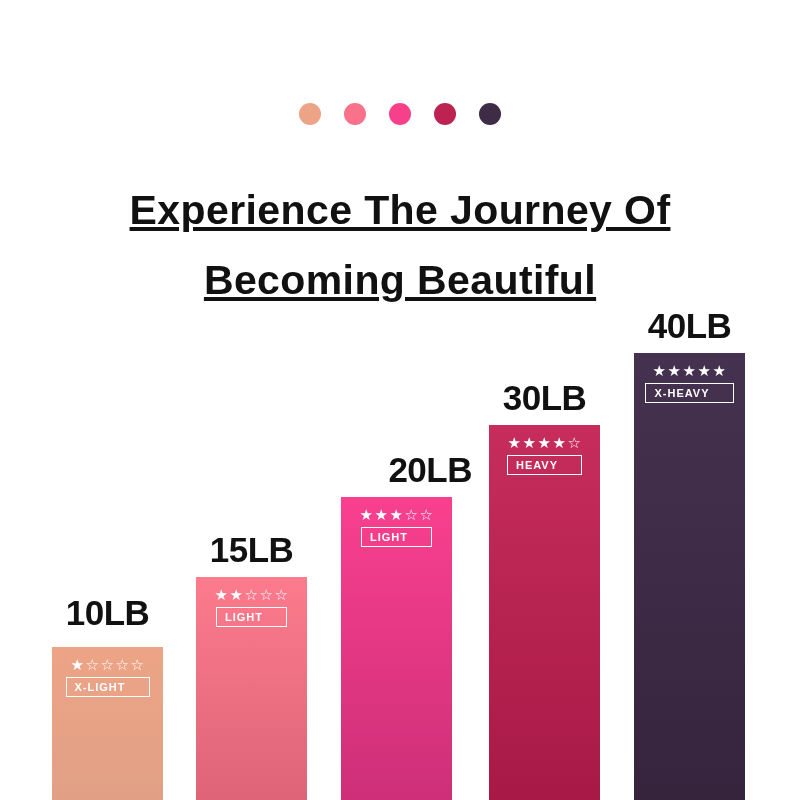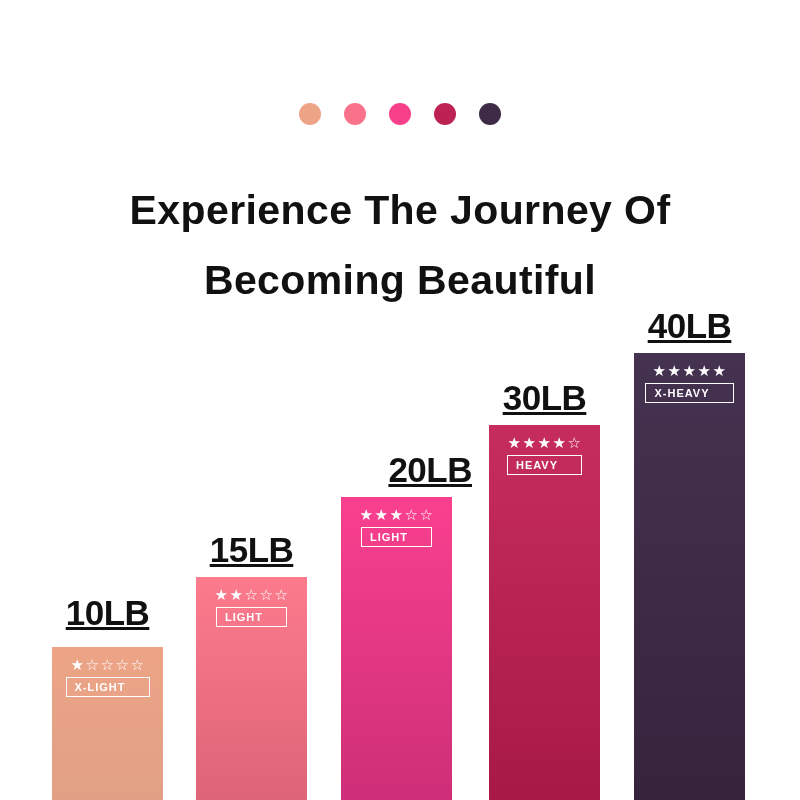--- a/index.html
+++ b/index.html
@@ -46,20 +46,21 @@
     position: absolute;
     left: 0;
     top: 148px;
     width: 800px;
     text-align: center;
     color: #111111;
     font-size: 41px;
     font-weight: bold;
     line-height: 70px;
     letter-spacing: 0.4px;
+    text-decoration: underline;
   }
   .heading-line {
     display: block;
     white-space: nowrap;
   }
 
   
   .chart {
     position: absolute;
     left: 0;
@@ -74,21 +75,20 @@
   }
   .bar-caption {
     position: absolute;
     left: -20px;
     width: 151px;
     text-align: center;
     color: #111111;
     font-size: 35px;
     font-weight: bold;
     letter-spacing: -0.5px;
-    text-decoration: underline;
   }
   .bar {
     position: absolute;
     left: 0;
     bottom: 0;
     width: 111px;
     overflow: hidden;
   }
   .badge {
     position: absolute;

